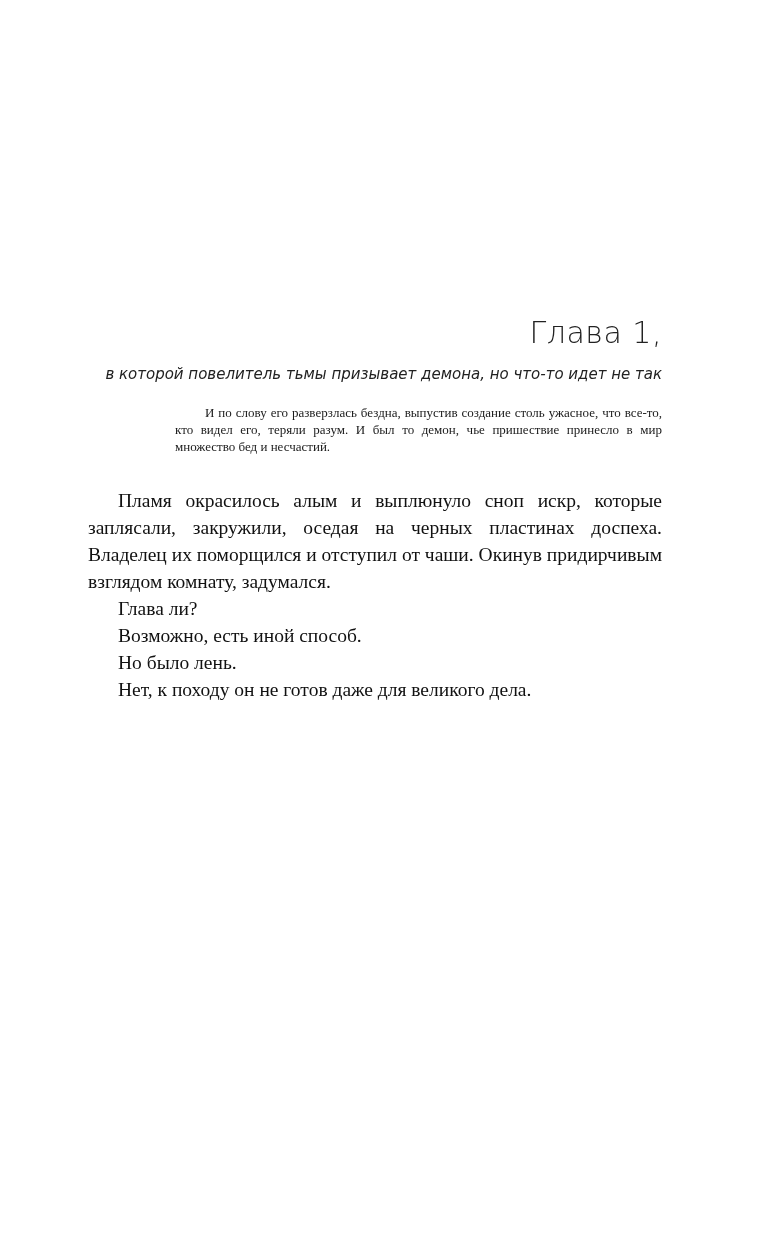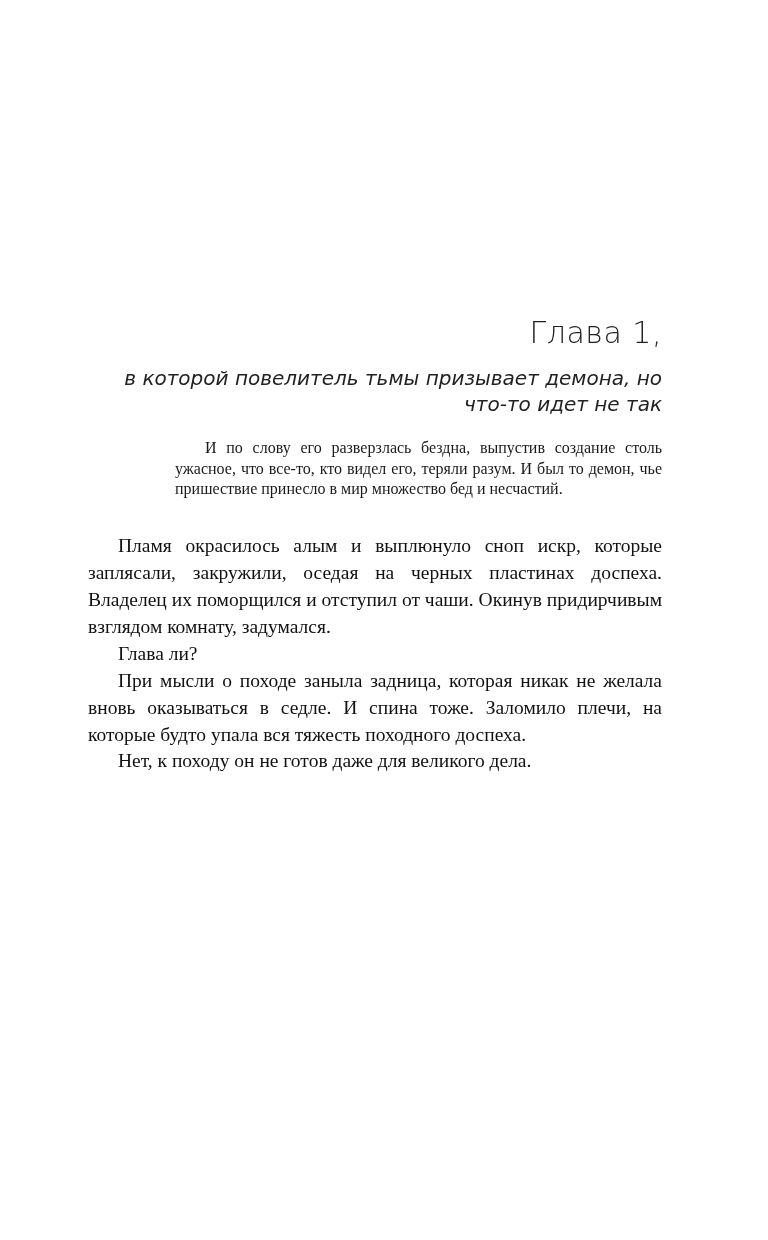--- a/index.html
+++ b/index.html
@@ -24,29 +24,29 @@
     line-height: 1.1;
     text-align: right;
     color: #222222;
     letter-spacing: 0.5px;
     margin: 0 0 12px 0;
   }
   .chapter-subtitle {
     font-family: "DejaVu Sans", "Liberation Sans", sans-serif;
     font-style: italic;
     font-weight: 300;
-    font-size: 20px;
+    font-size: 15px;
     line-height: 1.32;
     text-align: right;
     color: #222222;
     margin: 16px 0 20px 0;
   }
   .epigraph {
     font-family: "Liberation Serif", "DejaVu Serif", serif;
-    font-size: 16px;
+    font-size: 13px;
     line-height: 1.3;
     text-align: justify;
     margin: 0 0 6px 87px;
     text-indent: 30px;
     color: #1a1a1a;
   }
   .epigraph-source {
     font-family: "Liberation Serif", "DejaVu Serif", serif;
     font-style: italic;
     font-size: 15.5px;
@@ -76,17 +76,18 @@
   <h1 class="chapter-title">Глава 1,</h1>
 
   <div class="chapter-subtitle">в которой повелитель тьмы призывает демона, но что-то идет не так</div>
 
   <div class="epigraph">И по слову его разверзлась бездна, выпустив создание столь ужасное, что все-то, кто видел его, теряли разум. И был то демон, чье пришествие принесло в мир множество бед и несчастий.</div>
 
 
   <div class="body-text">
     <p>Пламя окрасилось алым и выплюнуло сноп искр, которые заплясали, закружили, оседая на черных пластинах доспеха. Владелец их поморщился и отступил от чаши. Окинув придирчивым взглядом комнату, задумался.</p>
     <p>Глава ли?</p>
-    <p>При мысли о походе заныла задница, которая никак не желала вновь оказываться в седле. И спина тоже. Заломило плечи, на которые будто упала вся тяжесть походного доспеха.</p>
+    <p>Возможно, есть иной способ.</p>
+    <p>Но было лень.</p>
     <p>Нет, к походу он не готов даже для великого дела.</p>
   </div>
 
 </div>
 
 </body></html>

